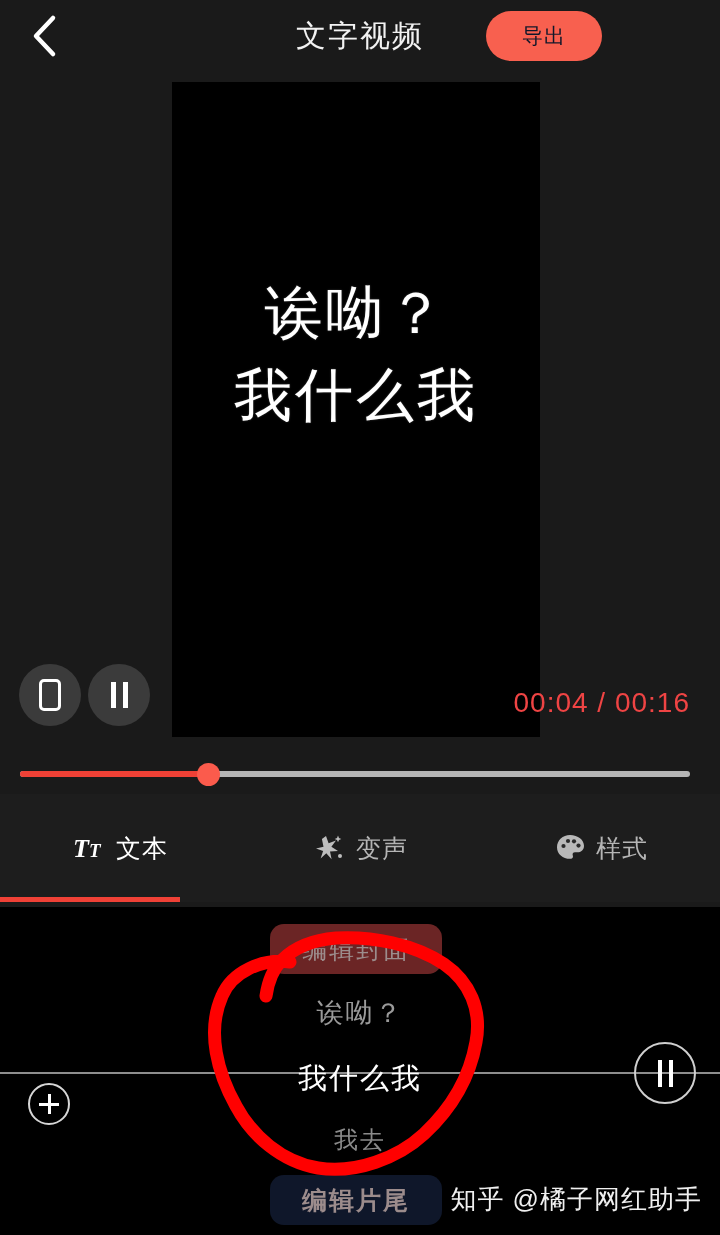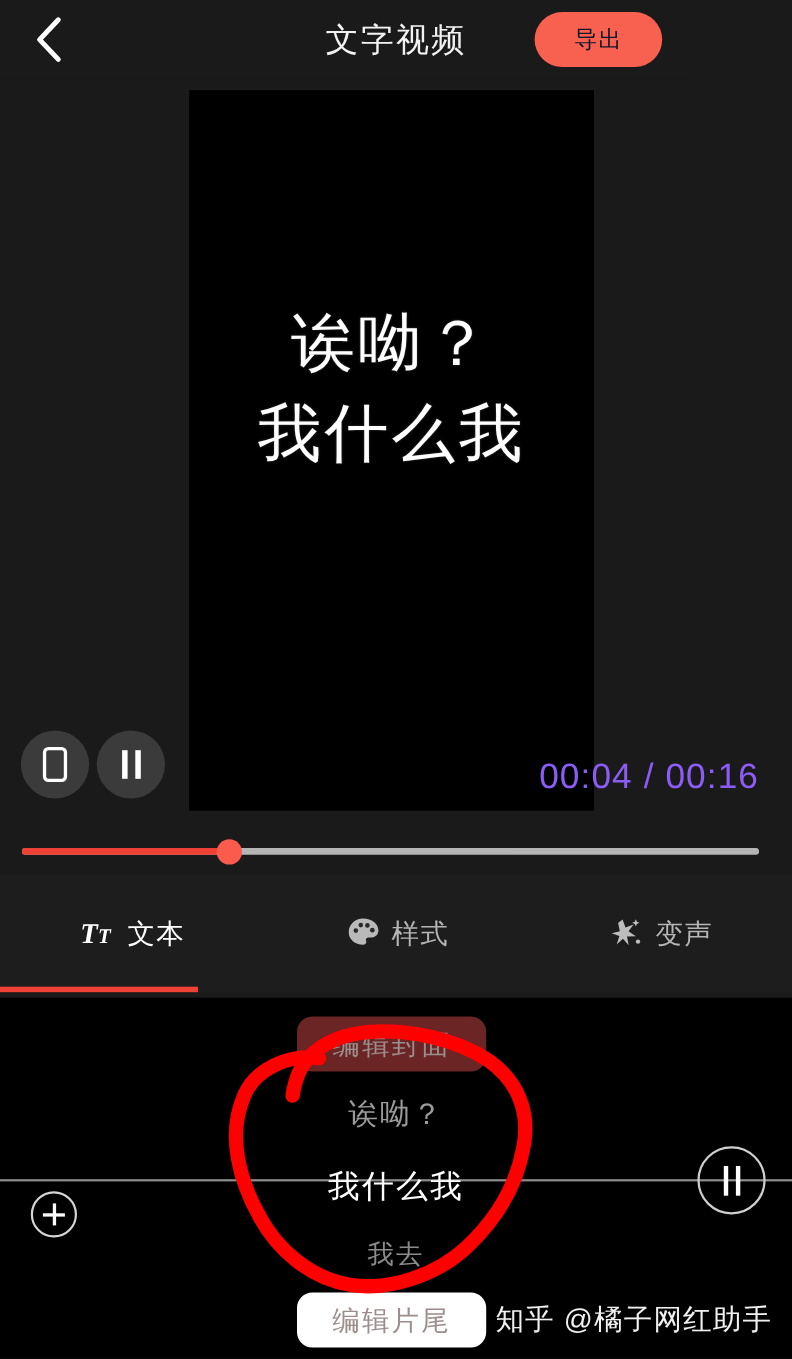--- a/index.html
+++ b/index.html
@@ -104,22 +104,22 @@
   }
   .pause-bars { display: flex; gap: 7px; }
   .pause-bars i {
     display: block;
     width: 5px; height: 26px;
     background: #ffffff;
   }
   #time-readout {
     position: absolute;
     right: 30px; top: 615px;
-    color: #8b5cf6;
-    font-size: 32px;
+    color: #ef4444;
+    font-size: 28px;
     letter-spacing: 1px;
     font-family: "Liberation Sans", "DejaVu Sans", sans-serif;
   }
 
   
   #seek-wrap {
     position: absolute;
     left: 20px; top: 688px;
     width: 670px; height: 28px;
     cursor: pointer;
@@ -321,60 +321,60 @@
   <div id="tabbar">
 
     <div class="tab active">
       <span class="tab-icon">
         <svg width="36" height="30" viewBox="0 0 36 30" aria-hidden="true">
           <text x="1" y="24" font-family="Liberation Serif, serif" font-size="26" font-style="italic" font-weight="bold" fill="#ffffff">T</text>
           <text x="17" y="24" font-family="Liberation Serif, serif" font-size="19" font-style="italic" font-weight="bold" fill="#ffffff">T</text>
         </svg>
       </span>
       <span>文本</span>
+    </div>
+
+    <div class="tab">
+      <span class="tab-icon">
+        <svg width="34" height="32" viewBox="0 0 34 32" aria-hidden="true">
+          <path d="M13 4l2.6 7.2L23 8.5l-4.6 6.2 6.6 4.4-8 .3 1.6 7.9-5.3-6-5.7 5.3 2.5-7.6L3 16.5l7.5-1.8L8.9 7z" fill="#bdbdbd"></path>
+          <path d="M25 3.6l1 2.3 2.3 1-2.3 1-1 2.3-1-2.3-2.3-1 2.3-1z" fill="#bdbdbd"></path>
+          <circle cx="27" cy="24" r="2" fill="#bdbdbd"></circle>
+        </svg>
+      </span>
+      <span>变声</span>
     </div>
 
     <div class="tab">
       <span class="tab-icon">
         <svg width="32" height="32" viewBox="0 0 32 32" aria-hidden="true">
           <path d="M16 3C8.8 3 3 8.4 3 15.2c0 6.8 5.8 11.6 13 11.6 1.8 0 3-1 3-2.4 0-.8-.4-1.3-.4-2 0-1.2 1-2.1 2.3-2.1h2.2c4.3 0 6.9-2.6 6.9-6.6C30 8.1 24.1 3 16 3z" fill="#b9b9b9"></path>
           <circle cx="9.5" cy="14" r="2.1" fill="#2a2a2a"></circle>
           <circle cx="14" cy="9" r="2.1" fill="#2a2a2a"></circle>
           <circle cx="20" cy="9.3" r="2.1" fill="#2a2a2a"></circle>
           <circle cx="24.5" cy="13.6" r="2.1" fill="#2a2a2a"></circle>
         </svg>
       </span>
       <span>样式</span>
     </div>
 
-    <div class="tab">
-      <span class="tab-icon">
-        <svg width="34" height="32" viewBox="0 0 34 32" aria-hidden="true">
-          <path d="M13 4l2.6 7.2L23 8.5l-4.6 6.2 6.6 4.4-8 .3 1.6 7.9-5.3-6-5.7 5.3 2.5-7.6L3 16.5l7.5-1.8L8.9 7z" fill="#bdbdbd"></path>
-          <path d="M25 3.6l1 2.3 2.3 1-2.3 1-1 2.3-1-2.3-2.3-1 2.3-1z" fill="#bdbdbd"></path>
-          <circle cx="27" cy="24" r="2" fill="#bdbdbd"></circle>
-        </svg>
-      </span>
-      <span>变声</span>
-    </div>
-
 
     <div id="tab-underline" style="width: 180px; left: 0px; background: rgb(239, 65, 54);"></div>
   </div>
 
   <div id="timeline">
     <div id="playhead-line"></div>
 
     <div id="chip-cover" class="tl-chip" style="background: rgb(107, 37, 37);">编辑封面</div>
 
     <div id="tl-line-0" class="tl-line">诶呦？</div>
     <div id="tl-line-1" class="tl-line">我什么我</div>
     <div id="tl-line-2" class="tl-line">我去</div>
 
-    <div id="chip-ending" class="tl-chip" style="background: #ffffff;">编辑片尾</div>
+    <div id="chip-ending" class="tl-chip" style="background: #0f172a; font-weight: bold;">编辑片尾</div>
   </div>
 
   <div id="add-btn">
     <span></span>
   </div>
 
   <div id="pause-btn-timeline">
     <span class="pause-bars">
         <i></i>
         <i></i>

